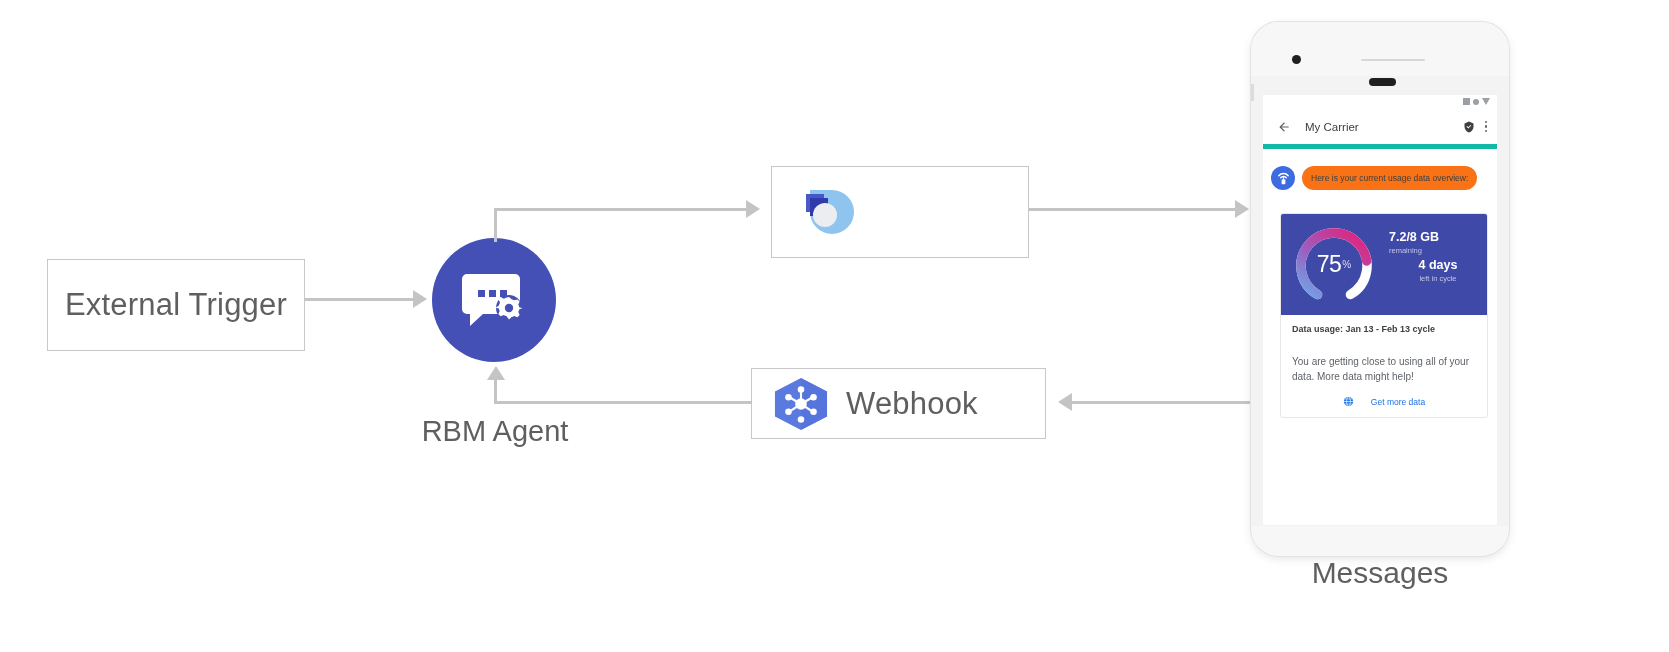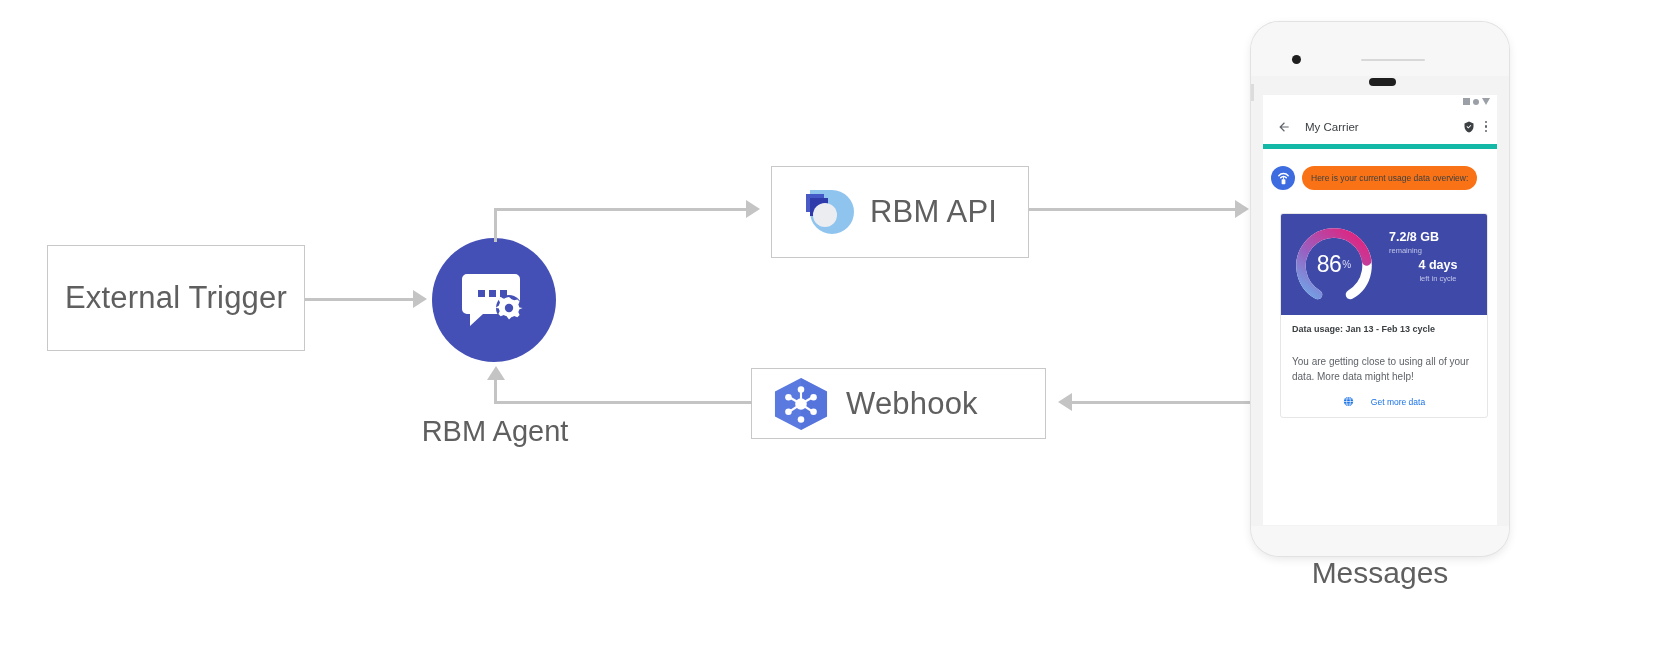--- a/index.html
+++ b/index.html
@@ -32,23 +32,23 @@
     font-size: 31px;
     color: #5f5f5f;
     font-weight: 300;
     letter-spacing: 0.2px;
     white-space: nowrap;
   }
 
   
   #external-trigger {
     left: 47px;
-    top: 245px;
+    top: 259px;
     width: 258px;
-    height: 106px;
+    height: 92px;
     justify-content: center;
   }
 
   
   #rbm-api-box {
     left: 771px;
     top: 166px;
     width: 258px;
     height: 92px;
     padding-left: 20px;
@@ -303,21 +303,20 @@
   <div class="conn conn-h" style="left:494px; top:208px; width:252px;"></div>
   <div class="arrow-r" style="left:746px; top:200px;"></div>
 
   <div class="node-box" id="rbm-api-box">
     <svg id="rbm-api-logo" viewBox="0 0 64 64">
       <path d="M8 4 h30 a22 22 0 0 1 0 44 a22 22 0 0 1 -22 -22 v-22 z" transform="translate(2,6)" fill="#8fc4ef"></path>
       <path d="M14 14 h18 v18 h-18 z" fill="#3f51c4" opacity="0.95"></path>
       <path d="M18 18 h18 v18 h-18 z" fill="#2f3bab"></path>
       <circle cx="33" cy="35" r="12" fill="#ecedf1"></circle>
     </svg>
-    <span class="node-label-lg" style="margin-left:14px;">RBM API</span>
   </div>
 
   <div class="conn conn-h" style="left:1029px; top:208px; width:206px;"></div>
   <div class="arrow-r" style="left:1235px; top:200px;"></div>
 
   <div class="conn conn-h" style="left:1072px; top:401px; width:180px;"></div>
   <div class="arrow-l" style="left:1058px; top:393px;"></div>
 
   <div class="node-box" id="webhook-box">
     <svg id="webhook-logo" viewBox="0 0 62 56">
@@ -407,21 +406,21 @@
                     <stop offset="45%" stop-color="#9a5fc0"></stop>
                     <stop offset="100%" stop-color="#e0247f"></stop>
                   </linearGradient>
                 </defs>
 
                 <path d="M 22.5 68.5 A 33 33 0 1 1 55.5 68.5" fill="none" stroke="#ffffff" stroke-width="9.5" stroke-linecap="round"></path>
 
                 <path d="M 22.5 68.5 A 33 33 0 1 1 55.5 68.5" fill="none" stroke="url(#gaugeGrad)" stroke-width="9.5" stroke-linecap="round" stroke-dasharray="133 200" stroke-dashoffset="0"></path>
               </svg>
               <div id="gauge-center">
-                <span id="gauge-pct">86</span>
+                <span id="gauge-pct">75</span>
                   <span id="gauge-pct-sign">%</span>
               </div>
             </div>
             <div id="hero-stats">
               <div class="hero-stat">
                 <div class="hero-val">7.2/8 GB</div>
                 <div class="hero-sub">remaining</div>
               </div>
               <div class="hero-stat">
                 <div class="hero-val">4 days</div>

